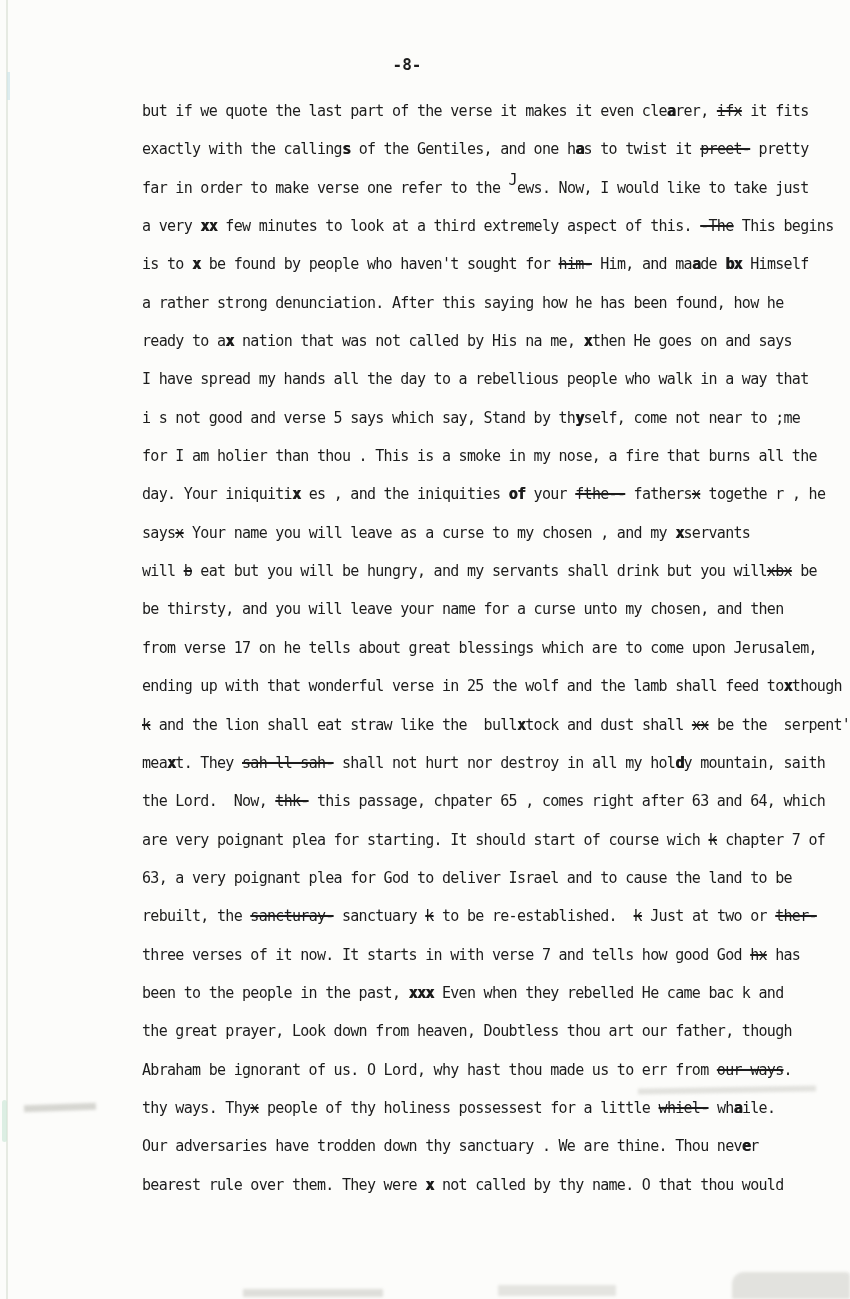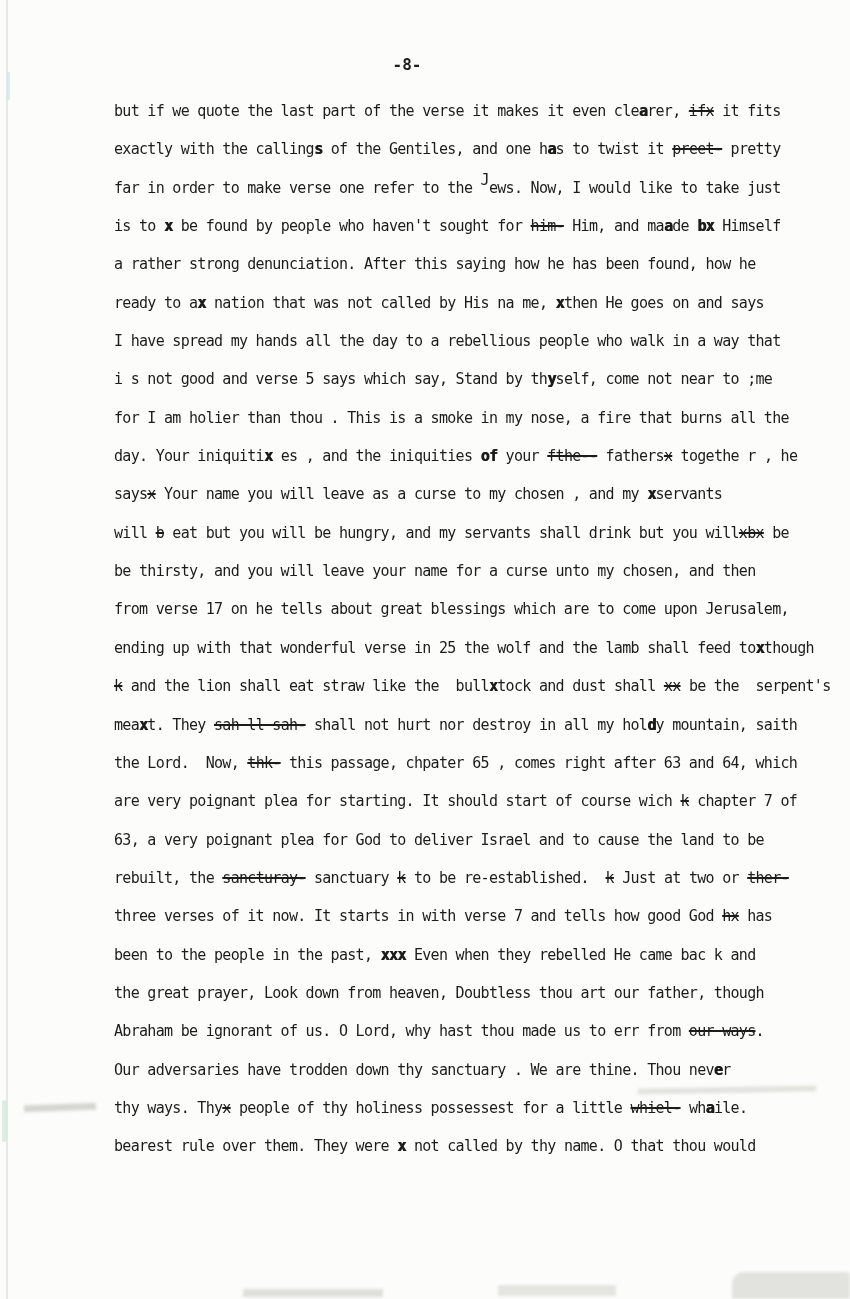--- a/index.html
+++ b/index.html
@@ -32,20 +32,21 @@
     top: 92px;
     left: 114px;
     right: 12px;
   }
   .line {
     line-height: 38.35px;
     height: 38.35px;
     font-size: 15px;
     letter-spacing: -0.7px;
     white-space: pre;
+    margin-left: 28px;
   }
   .st {
     text-decoration: line-through;
     text-decoration-thickness: 1.6px;
   }
   .ot {
     font-weight: 700;
     text-shadow: 0.7px 0 0 currentColor;
   }
   .sup {
@@ -98,20 +99,21 @@
   <div class="edge-line"></div>
   <div class="edge-tint-a"></div>
   <div class="edge-tint-b"></div>
 
   <div class="page-number">-8-</div>
 
   <div class="text-block">
       <div class="line"><span>but if we quote the last part of the verse it makes it even cle</span><span class="ot">a</span><span>rer, </span><span class="st">ifx</span><span> it fits</span></div>
       <div class="line"><span>exactly with the calling</span><span class="ot">s</span><span> of the Gentiles, and one h</span><span class="ot">a</span><span>s to twist it </span><span class="st">preet-</span><span> pretty</span></div>
       <div class="line"><span>far in order to make verse one refer to the </span><span class="sup">J</span><span>ews. Now, I would like to take just</span></div>
+      <div class="line"><span>a very </span><span class="ot">xx</span><span> few minutes to look at a third extremely aspect of this. </span><span class="st">-The</span><span> This begins</span></div>
       <div class="line"><span>is to </span><span class="ot">x</span><span> be found by people who haven't sought for </span><span class="st">him-</span><span> Him, and ma</span><span class="ot">a</span><span>de </span><span class="ot">bx</span><span> Himself</span></div>
       <div class="line"><span>a rather strong denunciation. After this saying how he has been found, how he</span></div>
       <div class="line"><span>ready to a</span><span class="ot">x</span><span> nation that was not called by His na me, </span><span class="ot">x</span><span>then He goes on and says</span></div>
       <div class="line"><span>I have spread my hands all the day to a rebellious people who walk in a way that</span></div>
       <div class="line"><span>i s not good and verse 5 says which say, Stand by th</span><span class="ot">y</span><span>self, come not near to ;me</span></div>
       <div class="line"><span>for I am holier than thou . This is a smoke in my nose, a fire that burns all the</span></div>
       <div class="line"><span>day. Your iniquiti</span><span class="ot">x</span><span> es , and the iniquities </span><span class="ot">of</span><span> your </span><span class="st">fthe--</span><span> fathers</span><span class="st">x</span><span> togethe r , he</span></div>
       <div class="line"><span>says</span><span class="st">x</span><span> Your name you will leave as a curse to my chosen , and my </span><span class="ot">x</span><span>servants</span></div>
       <div class="line"><span>will </span><span class="st">b</span><span> eat but you will be hungry, and my servants shall drink but you will</span><span class="st">xbx</span><span> be</span></div>
       <div class="line"><span>be thirsty, and you will leave your name for a curse unto my chosen, and then</span></div>
@@ -120,22 +122,22 @@
       <div class="line"><span class="st">k</span><span> and the lion shall eat straw like the  bull</span><span class="ot">x</span><span>tock and dust shall </span><span class="st">xx</span><span> be the  serpent's</span></div>
       <div class="line"><span>mea</span><span class="ot">x</span><span>t. They </span><span class="st">sah ll sah-</span><span> shall not hurt nor destroy in all my hol</span><span class="ot">d</span><span>y mountain, saith</span></div>
       <div class="line"><span>the Lord.  Now, </span><span class="st">thk-</span><span> this passage, chpater 65 , comes right after 63 and 64, which</span></div>
       <div class="line"><span>are very poignant plea for starting. It should start of course wich </span><span class="st">k</span><span> chapter 7 of</span></div>
       <div class="line"><span>63, a very poignant plea for God to deliver Israel and to cause the land to be</span></div>
       <div class="line"><span>rebuilt, the </span><span class="st">sancturay-</span><span> sanctuary </span><span class="st">k</span><span> to be re-established.  </span><span class="st">k</span><span> Just at two or </span><span class="st">ther-</span></div>
       <div class="line"><span>three verses of it now. It starts in with verse 7 and tells how good God </span><span class="st">hx</span><span> has</span></div>
       <div class="line"><span>been to the people in the past, </span><span class="ot">xxx</span><span> Even when they rebelled He came bac k and</span></div>
       <div class="line"><span>the great prayer, Look down from heaven, Doubtless thou art our father, though</span></div>
       <div class="line"><span>Abraham be ignorant of us. O Lord, why hast thou made us to err from </span><span class="st">our ways</span><span>.</span></div>
+      <div class="line"><span>thy ways. Thy</span><span class="st">x</span><span> people of thy holiness possessest for a little </span><span class="st">whiel-</span><span> wh</span><span class="ot">a</span><span>ile.</span></div>
       <div class="line"><span>Our adversaries have trodden down thy sanctuary . We are thine. Thou nev</span><span class="ot">e</span><span>r</span></div>
-      <div class="line"><span>thy ways. Thy</span><span class="st">x</span><span> people of thy holiness possessest for a little </span><span class="st">whiel-</span><span> wh</span><span class="ot">a</span><span>ile.</span></div>
       <div class="line"><span>bearest rule over them. They were </span><span class="ot">x</span><span> not called by thy name. O that thou would</span></div>
     </div>
 
   <div class="smudge smudge-left-margin"></div>
   <div class="smudge smudge-above-strike"></div>
   <div class="smudge smudge-bottom-a"></div>
   <div class="smudge smudge-bottom-b"></div>
   <div class="smudge smudge-bottom-right"></div>
 </div>
 

